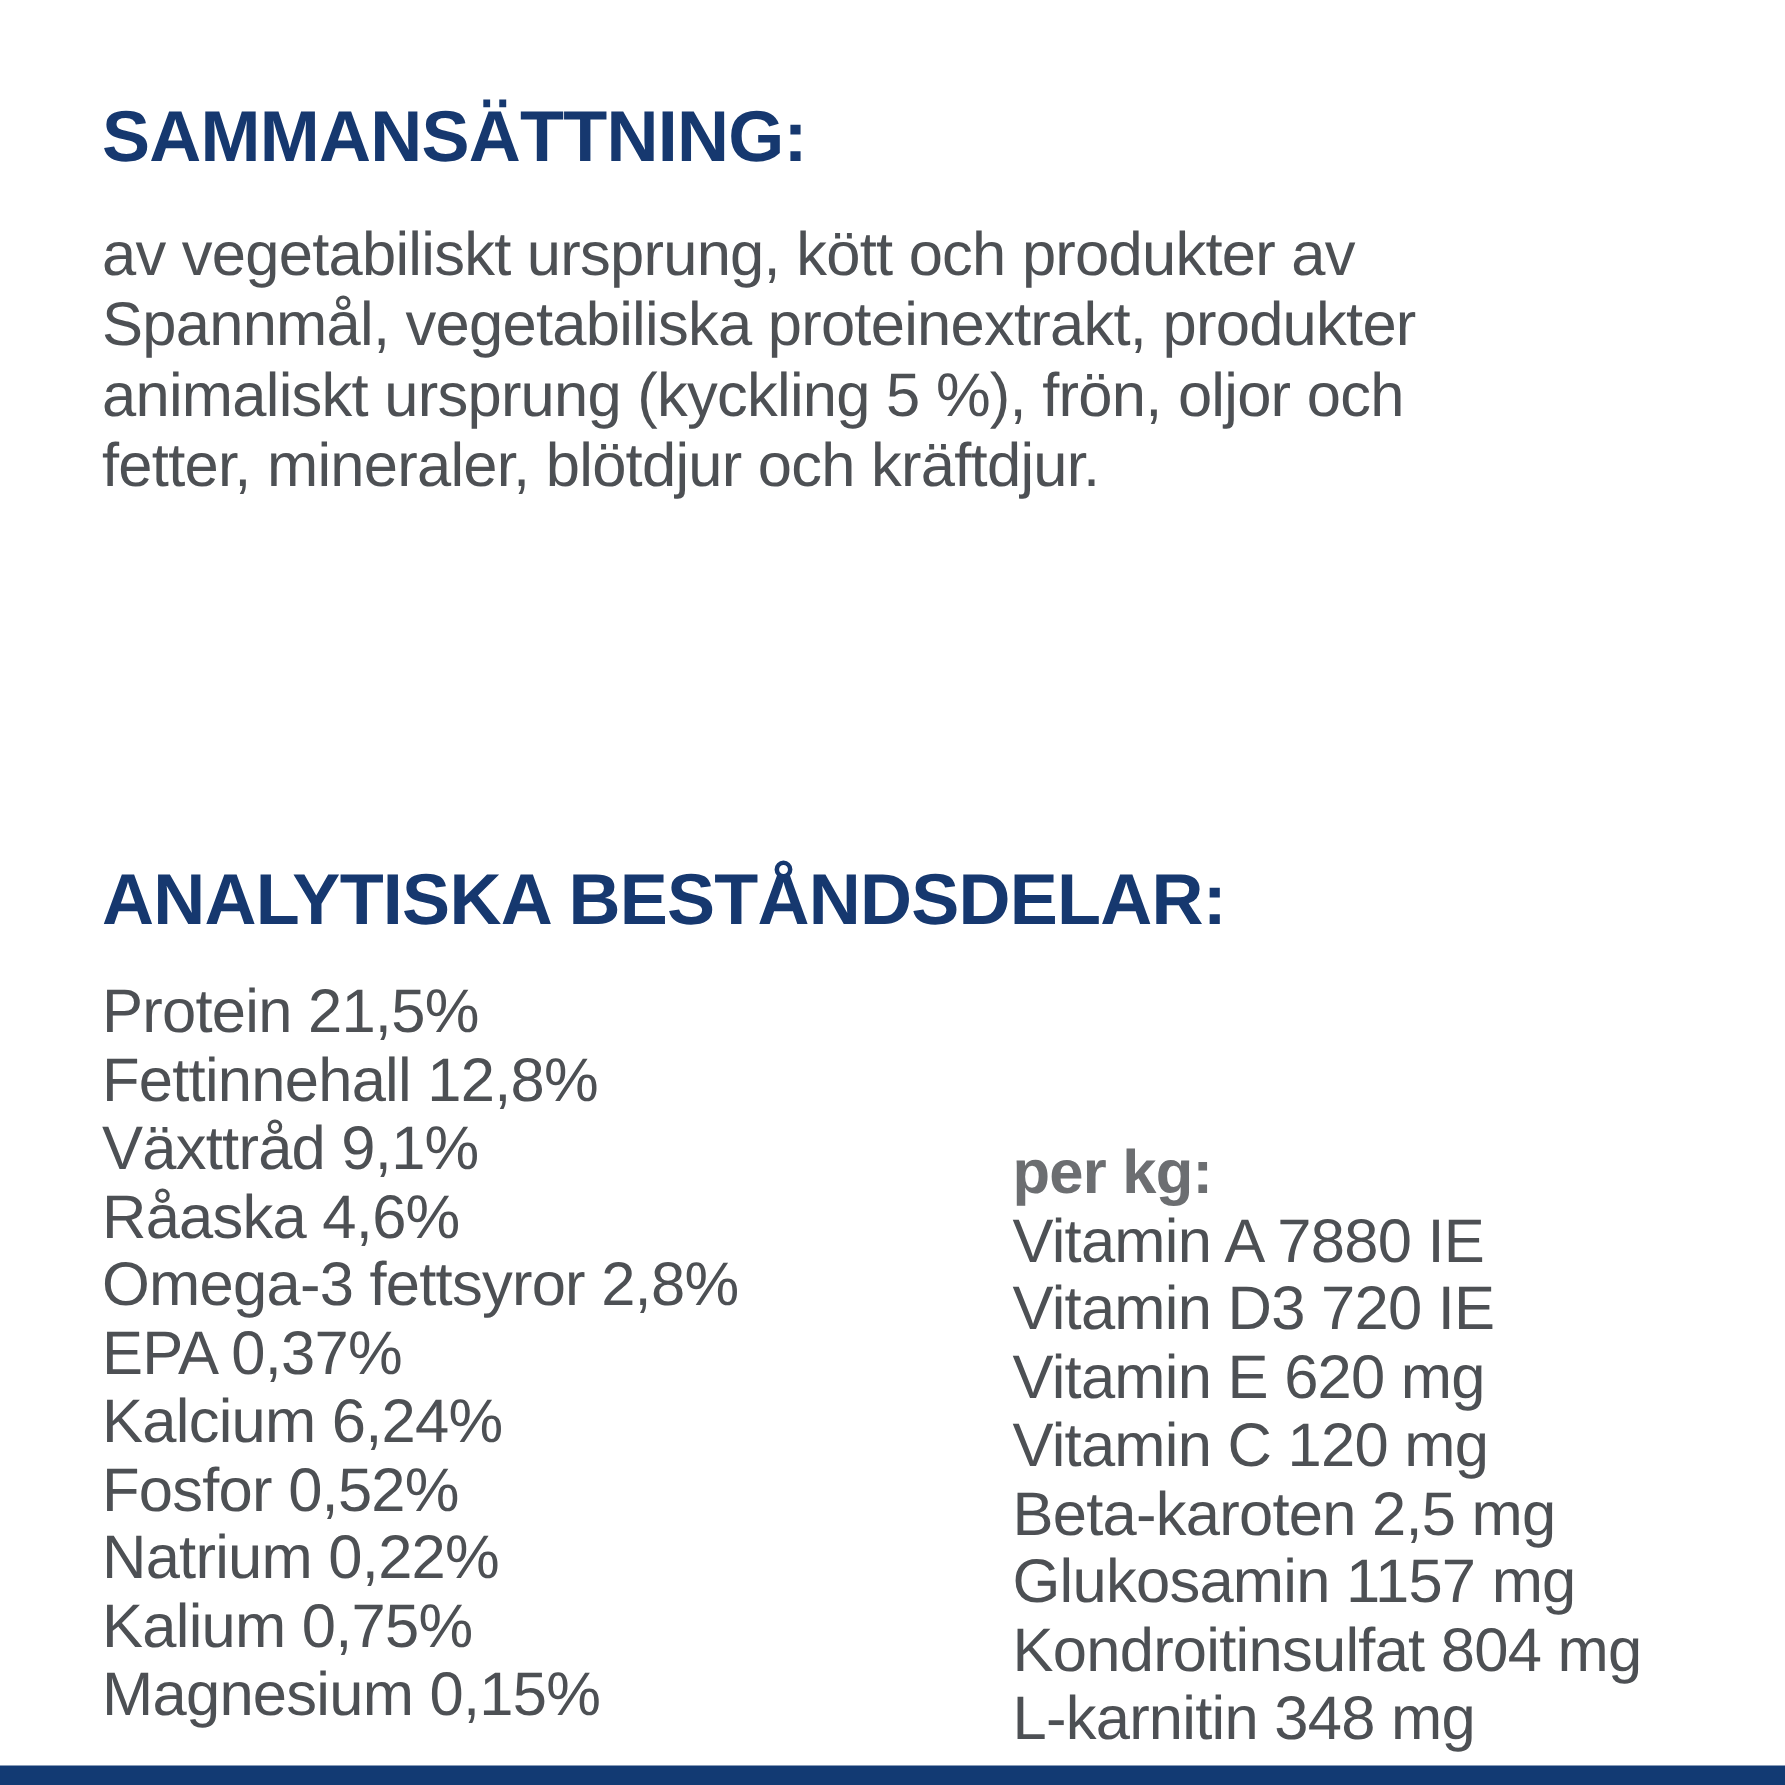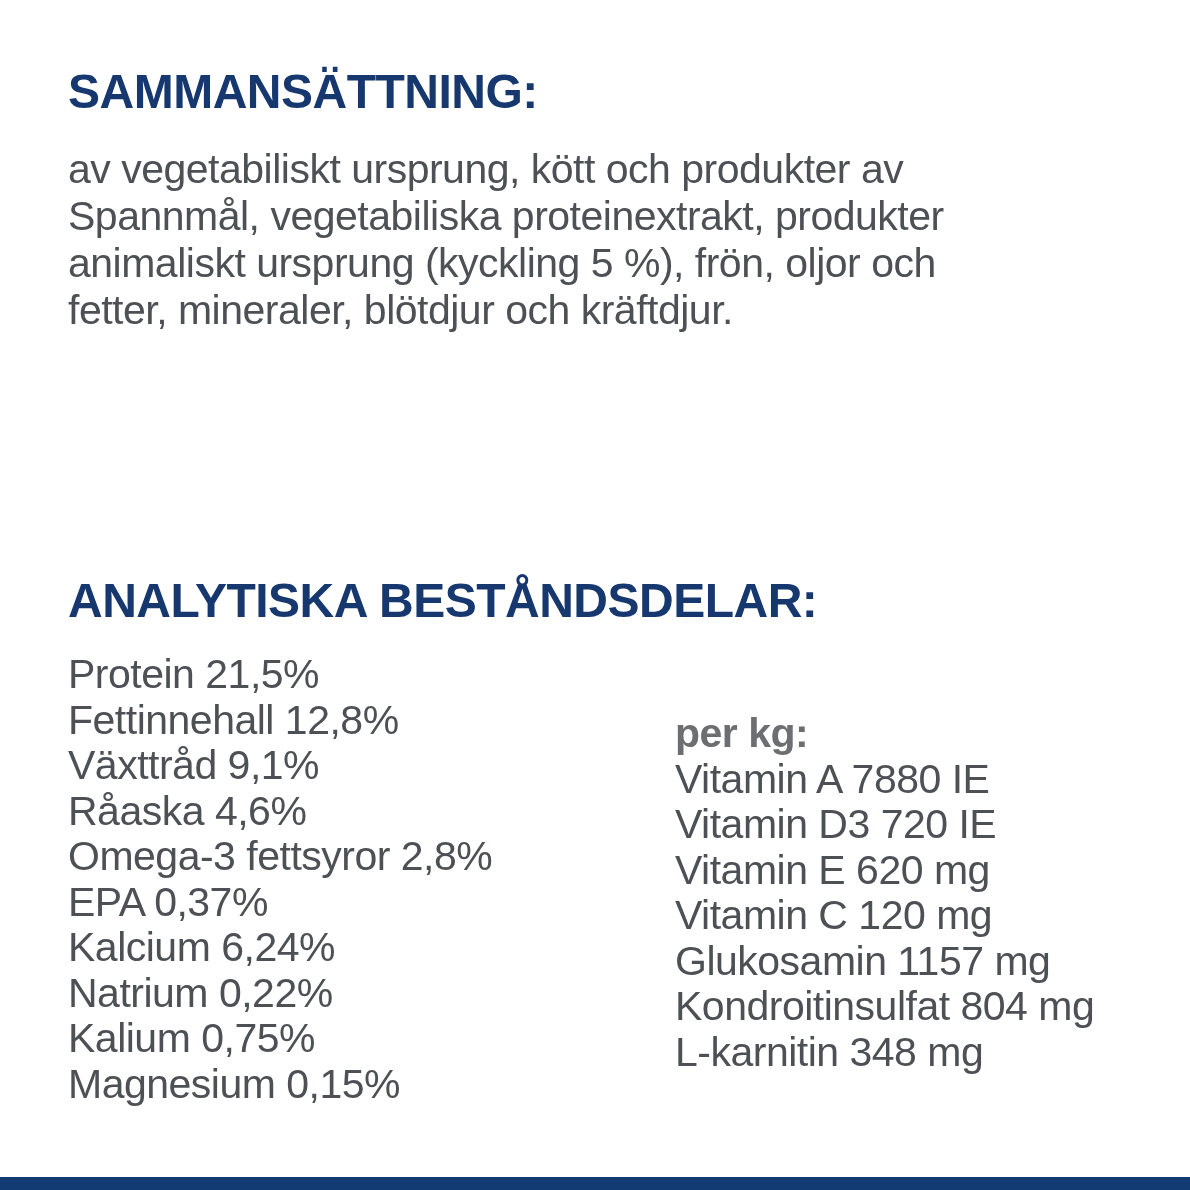--- a/index.html
+++ b/index.html
@@ -43,21 +43,21 @@
     color: #4D5054;
     letter-spacing: -0.5px;
     white-space: nowrap;
   }
   .nutrient-list-left {
     left: 68px;
     top: 652px;
   }
   .nutrient-list-right {
     left: 675px;
-    top: 711px;
+    top: 759px;
   }
   .per-kg-label {
     font-weight: bold;
     color: #6C6E71;
   }
   .bottom-bar {
     position: absolute;
     left: 0;
     top: 1177px;
     width: 1190px;
@@ -80,29 +80,31 @@
 <div class="section-heading heading-analytical">ANALYTISKA BESTÅNDSDELAR:</div>
 
 <div class="nutrient-list nutrient-list-left">
   <div>Protein 21,5%</div>
   <div>Fettinnehall 12,8%</div>
   <div>Växttråd 9,1%</div>
   <div>Råaska 4,6%</div>
   <div>Omega-3 fettsyror 2,8%</div>
   <div>EPA 0,37%</div>
   <div>Kalcium 6,24%</div>
+  <div>Fosfor 0,52%</div>
   <div>Natrium 0,22%</div>
   <div>Kalium 0,75%</div>
   <div>Magnesium 0,15%</div>
 </div>
 
 <div class="nutrient-list nutrient-list-right">
   <div class="per-kg-label">per kg:</div>
   <div>Vitamin A 7880 IE</div>
   <div>Vitamin D3 720 IE</div>
   <div>Vitamin E 620 mg</div>
   <div>Vitamin C 120 mg</div>
+  <div>Beta-karoten 2,5 mg</div>
   <div>Glukosamin 1157 mg</div>
   <div>Kondroitinsulfat 804 mg</div>
   <div>L-karnitin 348 mg</div>
 </div>
 
 <div class="bottom-bar"></div>
 
 </body></html>

